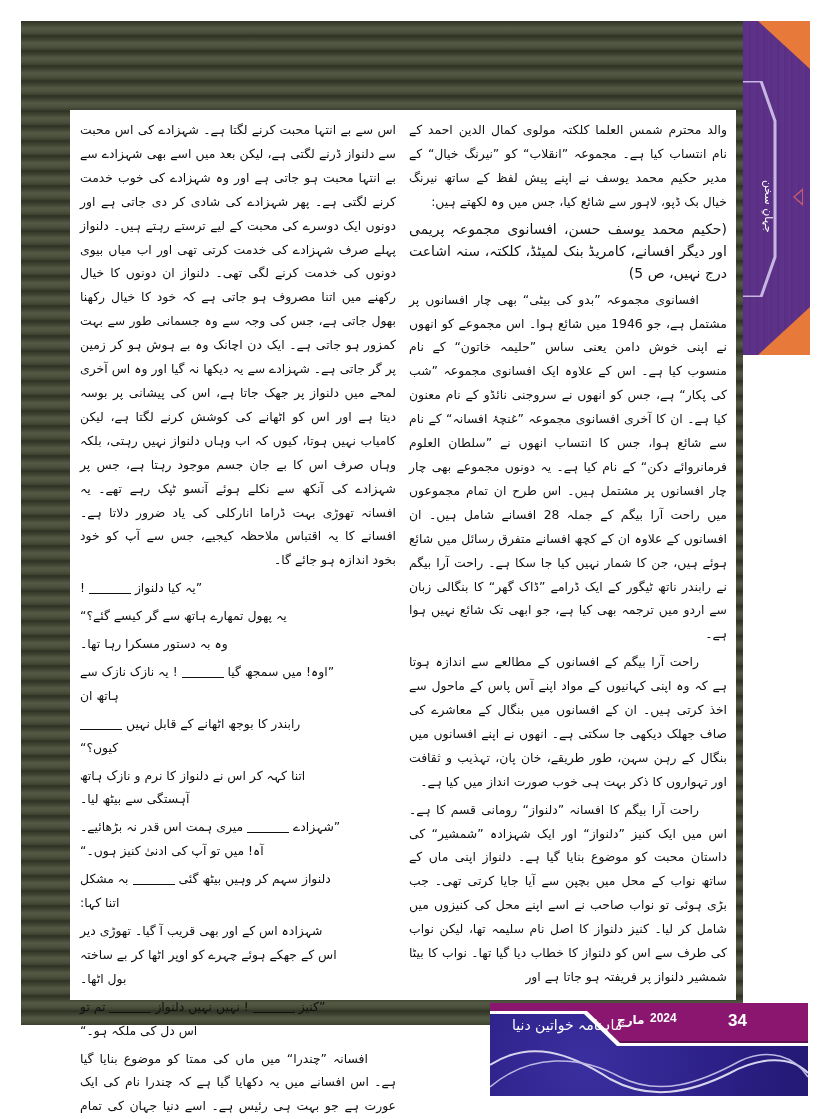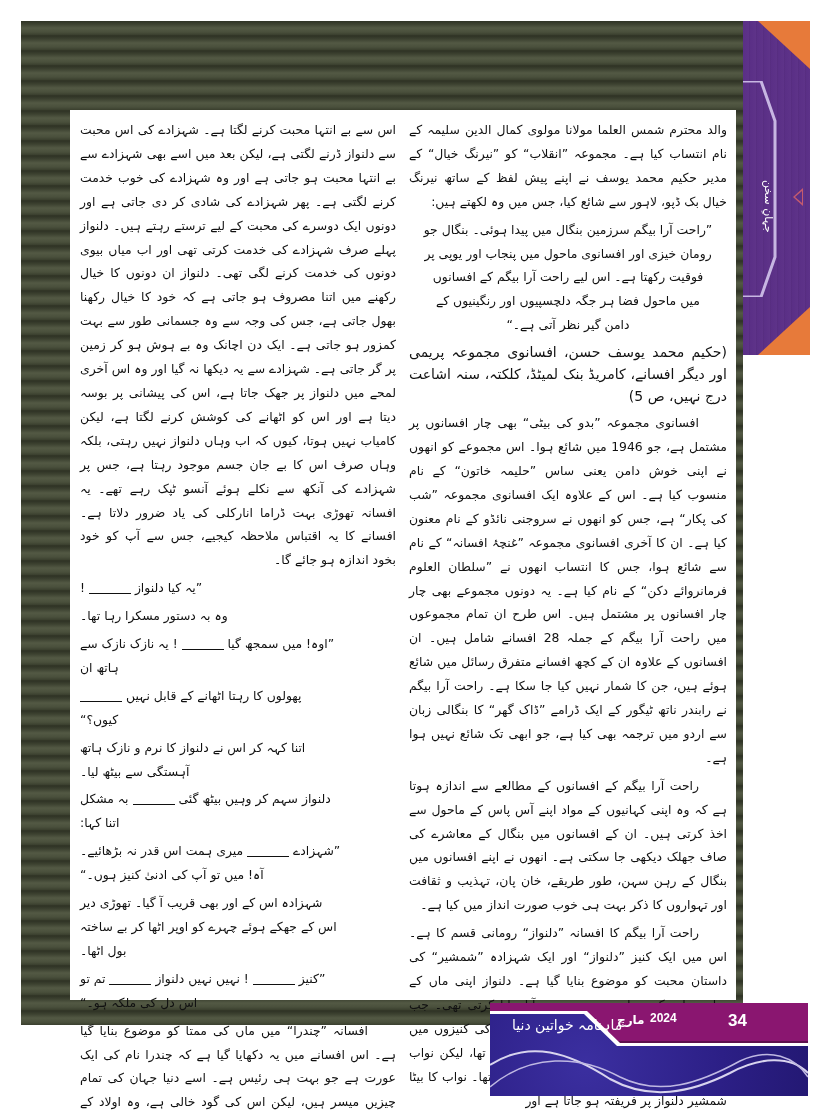--- a/index.html
+++ b/index.html
@@ -103,56 +103,56 @@
   <svg class="hex-line" viewBox="0 0 34 216">
     <polyline points="0,0 18,0 32,40 32,176 18,216 0,216" fill="none" stroke="#c7b6e2" stroke-width="3"></polyline>
   </svg>
   <div class="section-title">جہانِ سخن</div>
   <div class="tri-icon"></div>
   <div class="orange-bottom"></div>
 </div>
 
 <div class="paper">
   <div class="col right">
-    <p>والد محترم شمس العلما مولانا مولوی کمال الدین سلیمہ کے نام انتساب کیا ہے۔ مجموعہ ”انقلاب“ کو ”نیرنگ خیال“ کے مدیر حکیم محمد یوسف نے اپنے پیش لفظ کے ساتھ نیرنگ خیال بک ڈپو، لاہور سے شائع کیا، جس میں وہ لکھتے ہیں:</p>
-    <p class="quote">”راحت آرا بیگم سرزمین بنگال میں پیدا ہوئی۔ بنگال جو رومان خیزی اور افسانوی ماحول میں پنجاب اور یوپی پر فوقیت رکھتا ہے۔ اس لیے راحت آرا بیگم کے افسانوں میں ماحول فضا ہر جگہ دلچسپیوں اور رنگینیوں کے دامن گیر نظر آتی ہے۔“</p>
+    <p>والد محترم شمس العلما کلکتہ مولوی کمال الدین احمد کے نام انتساب کیا ہے۔ مجموعہ ”انقلاب“ کو ”نیرنگ خیال“ کے مدیر حکیم محمد یوسف نے اپنے پیش لفظ کے ساتھ نیرنگ خیال بک ڈپو، لاہور سے شائع کیا، جس میں وہ لکھتے ہیں:</p>
     <p class="cite">(حکیم محمد یوسف حسن، افسانوی مجموعہ پریمی اور دیگر افسانے، کامریڈ بنک لمیٹڈ، کلکتہ، سنہ اشاعت درج نہیں، ص 5)</p>
     <p class="indent">افسانوی مجموعہ ”بدو کی بیٹی“ بھی چار افسانوں پر مشتمل ہے، جو 1946 میں شائع ہوا۔ اس مجموعے کو انھوں نے اپنی خوش دامن یعنی ساس ”حلیمہ خاتون“ کے نام منسوب کیا ہے۔ اس کے علاوہ ایک افسانوی مجموعہ ”شب کی پکار“ ہے، جس کو انھوں نے سروجنی نائڈو کے نام معنون کیا ہے۔ ان کا آخری افسانوی مجموعہ ”غنچۂ افسانہ“ کے نام سے شائع ہوا، جس کا انتساب انھوں نے ”سلطان العلوم فرمانروائے دکن“ کے نام کیا ہے۔ یہ دونوں مجموعے بھی چار چار افسانوں پر مشتمل ہیں۔ اس طرح ان تمام مجموعوں میں راحت آرا بیگم کے جملہ 28 افسانے شامل ہیں۔ ان افسانوں کے علاوہ ان کے کچھ افسانے متفرق رسائل میں شائع ہوئے ہیں، جن کا شمار نہیں کیا جا سکا ہے۔ راحت آرا بیگم نے رابندر ناتھ ٹیگور کے ایک ڈرامے ”ڈاک گھر“ کا بنگالی زبان سے اردو میں ترجمہ بھی کیا ہے، جو ابھی تک شائع نہیں ہوا ہے۔</p>
     <p class="indent">راحت آرا بیگم کے افسانوں کے مطالعے سے اندازہ ہوتا ہے کہ وہ اپنی کہانیوں کے مواد اپنے آس پاس کے ماحول سے اخذ کرتی ہیں۔ ان کے افسانوں میں بنگال کے معاشرے کی صاف جھلک دیکھی جا سکتی ہے۔ انھوں نے اپنے افسانوں میں بنگال کے رہن سہن، طور طریقے، خان پان، تہذیب و ثقافت اور تہواروں کا ذکر بہت ہی خوب صورت انداز میں کیا ہے۔</p>
     <p class="indent">راحت آرا بیگم کا افسانہ ”دلنواز“ رومانی قسم کا ہے۔ اس میں ایک کنیز ”دلنواز“ اور ایک شہزادہ ”شمشیر“ کی داستان محبت کو موضوع بنایا گیا ہے۔ دلنواز اپنی ماں کے ساتھ نواب کے محل میں بچپن سے آیا جایا کرتی تھی۔ جب بڑی ہوئی تو نواب صاحب نے اسے اپنے محل کی کنیزوں میں شامل کر لیا۔ کنیز دلنواز کا اصل نام سلیمہ تھا، لیکن نواب کی طرف سے اس کو دلنواز کا خطاب دیا گیا تھا۔ نواب کا بیٹا شمشیر دلنواز پر فریفتہ ہو جاتا ہے اور</p>
   </div>
 
   <div class="col left">
     <p>اس سے بے انتہا محبت کرنے لگتا ہے۔ شہزادے کی اس محبت سے دلنواز ڈرنے لگتی ہے، لیکن بعد میں اسے بھی شہزادے سے بے انتہا محبت ہو جاتی ہے اور وہ شہزادے کی خوب خدمت کرنے لگتی ہے۔ پھر شہزادے کی شادی کر دی جاتی ہے اور دونوں ایک دوسرے کی محبت کے لیے ترستے رہتے ہیں۔ دلنواز پہلے صرف شہزادے کی خدمت کرتی تھی اور اب میاں بیوی دونوں کی خدمت کرنے لگی تھی۔ دلنواز ان دونوں کا خیال رکھنے میں اتنا مصروف ہو جاتی ہے کہ خود کا خیال رکھنا بھول جاتی ہے، جس کی وجہ سے وہ جسمانی طور سے بہت کمزور ہو جاتی ہے۔ ایک دن اچانک وہ بے ہوش ہو کر زمین پر گر جاتی ہے۔ شہزادے سے یہ دیکھا نہ گیا اور وہ اس آخری لمحے میں دلنواز پر جھک جاتا ہے، اس کی پیشانی پر بوسہ دیتا ہے اور اس کو اٹھانے کی کوشش کرنے لگتا ہے، لیکن کامیاب نہیں ہوتا، کیوں کہ اب وہاں دلنواز نہیں رہتی، بلکہ وہاں صرف اس کا بے جان جسم موجود رہتا ہے، جس پر شہزادے کی آنکھ سے نکلے ہوئے آنسو ٹپک رہے تھے۔ یہ افسانہ تھوڑی بہت ڈراما انارکلی کی یاد ضرور دلاتا ہے۔ افسانے کا یہ اقتباس ملاحظہ کیجیے، جس سے آپ کو خود بخود اندازہ ہو جائے گا۔</p>
     <p class="verse">
       <span>”یہ کیا دلنواز</span>
       <span class="blank"></span>
       <span>!</span>
     </p>
+    <p class="verse">یہ پھول تمھارے ہاتھ سے گر کیسے گئے؟“</p>
     <p class="verse">وہ بہ دستور مسکرا رہا تھا۔</p>
     <p class="verse">
       <span>”اوہ! میں سمجھ گیا</span>
       <span class="blank"></span>
       <span>! یہ نازک نازک سے ہاتھ ان</span>
     </p>
     <p class="verse">
-      <span>پھولوں کا رہتا اٹھانے کے قابل نہیں</span>
+      <span>رابندر کا بوجھ اٹھانے کے قابل نہیں</span>
       <span class="blank"></span>
       <span>کیوں؟“</span>
     </p>
     <p class="verse">اتنا کہہ کر اس نے دلنواز کا نرم و نازک ہاتھ آہستگی سے بیٹھ لیا۔</p>
     <p class="verse">
+      <span>”شہزادے</span>
+      <span class="blank"></span>
+      <span>میری ہمت اس قدر نہ بڑھائیے۔ آہ! میں تو آپ کی ادنیٰ کنیز ہوں۔“</span>
+    </p>
+    <p class="verse">
       <span>دلنواز سہم کر وہیں بیٹھ گئی</span>
       <span class="blank"></span>
       <span>بہ مشکل اتنا کہا:</span>
-    </p>
-    <p class="verse">
-      <span>”شہزادے</span>
-      <span class="blank"></span>
-      <span>میری ہمت اس قدر نہ بڑھائیے۔ آہ! میں تو آپ کی ادنیٰ کنیز ہوں۔“</span>
     </p>
     <p class="verse">شہزادہ اس کے اور بھی قریب آ گیا۔ تھوڑی دیر اس کے جھکے ہوئے چہرے کو اوپر اٹھا کر بے ساختہ بول اٹھا۔</p>
     <p class="verse">
       <span>”کنیز</span>
       <span class="blank"></span>
       <span>! نہیں نہیں دلنواز</span>
       <span class="blank"></span>
       <span>تم تو اس دل کی ملکہ ہو۔“</span>
     </p>
     <p class="indent">افسانہ ”چندرا“ میں ماں کی ممتا کو موضوع بنایا گیا ہے۔ اس افسانے میں یہ دکھایا گیا ہے کہ چندرا نام کی ایک عورت ہے جو بہت ہی رئیس ہے۔ اسے دنیا جہان کی تمام چیزیں میسر ہیں، لیکن اس کی گود خالی ہے، وہ اولاد کے سکھ سے محروم ہے۔ چندرا کا گھر نوکر چاکر سے بھرا ہوا</p>

